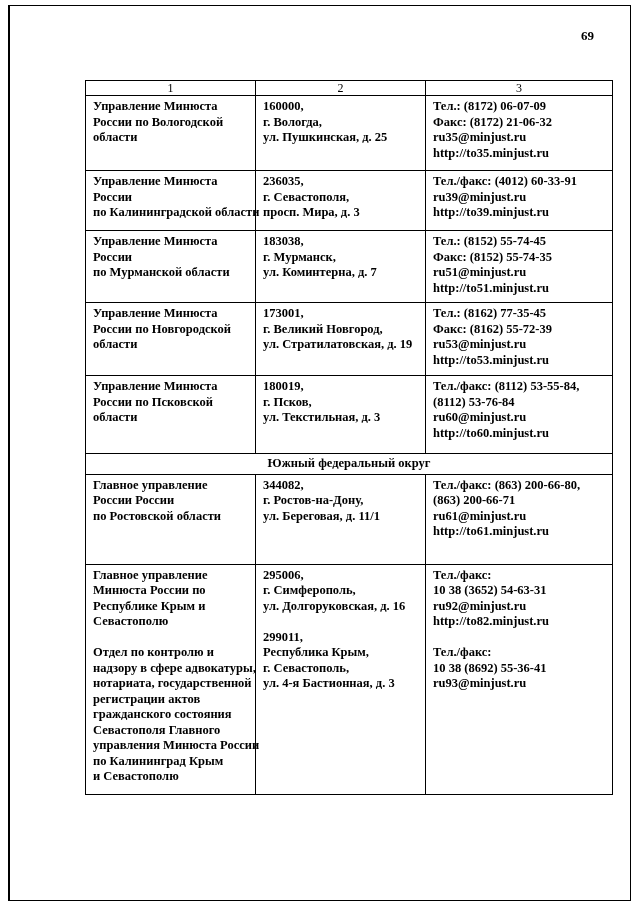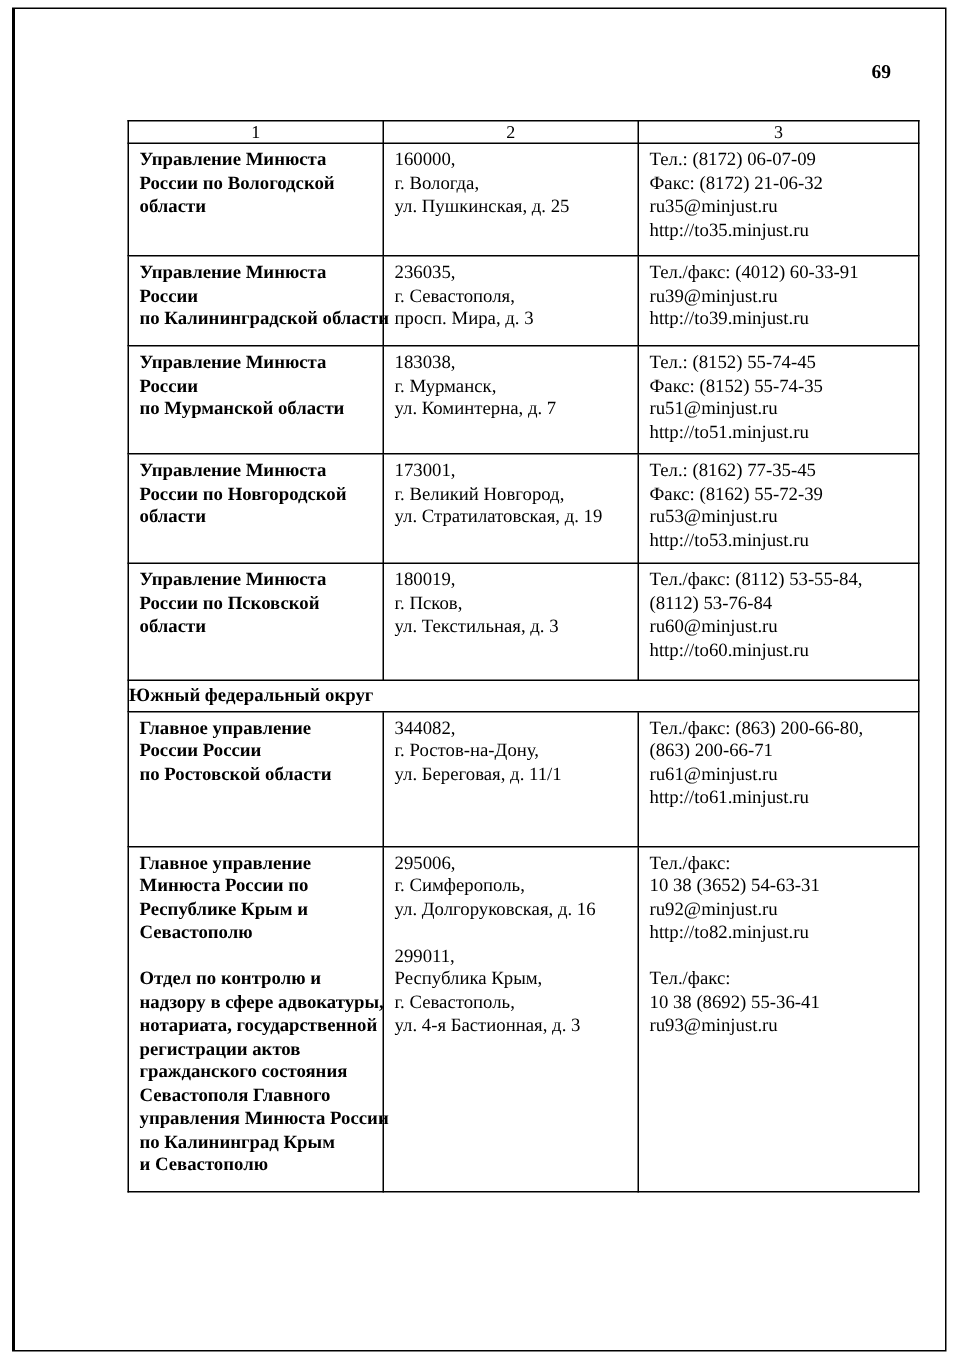--- a/index.html
+++ b/index.html
@@ -22,21 +22,21 @@
     top: 5px;
     width: 623px;
     height: 896px;
     border: 1px solid #000000;
     border-left-width: 2px;
     box-sizing: border-box;
     pointer-events: none;
   }
   .page-number {
     position: absolute;
-    top: 40px;
+    top: 28px;
     right: 46px;
     font-size: 13px;
     font-weight: bold;
   }
   table.doc-table {
     position: absolute;
     left: 85px;
     top: 80px;
     width: 527px;
     border-collapse: collapse;
@@ -55,23 +55,24 @@
     text-align: center;
     height: 14px;
     font-size: 12px;
     line-height: 12px;
     padding: 1px 0;
   }
   table.doc-table td.cell {
     padding: 3px 5px 3px 7px;
   }
   td.col1 { font-weight: bold; margin-top: 28px; }
-  td.col2, td.col3 { font-weight: normal; margin-left: 45px; }
+  td.col2, td.col3 { font-weight: bold; margin-left: 45px; }
   td.section-cell {
     font-weight: bold;
+    text-align: center;
     vertical-align: middle;
     padding: 2px 0;
   }
   .line { white-space: nowrap; }
 </style>
 </head>
 <body>
 
 <div class="canvas">
   <div class="frame"></div>

